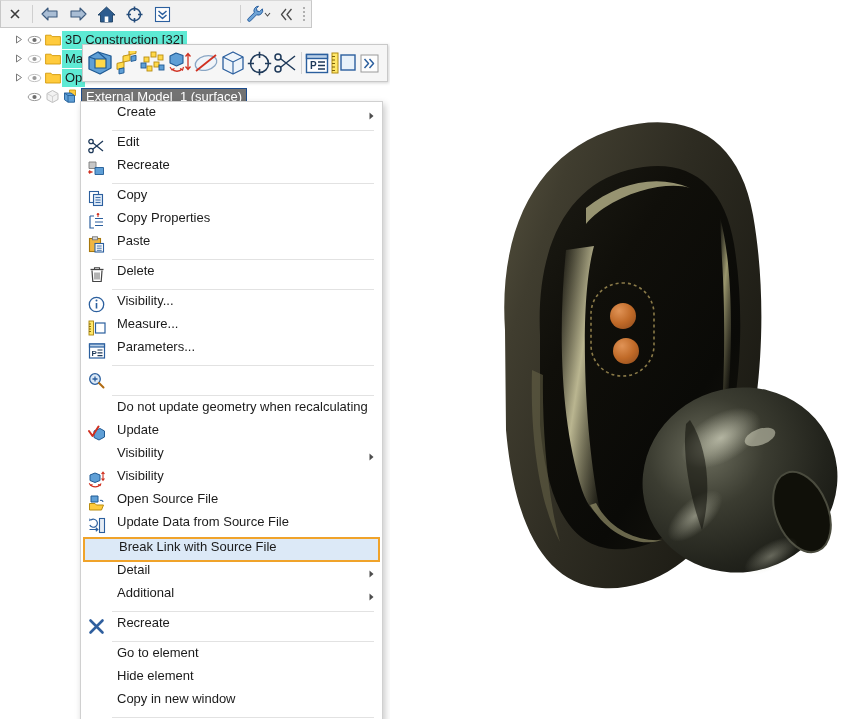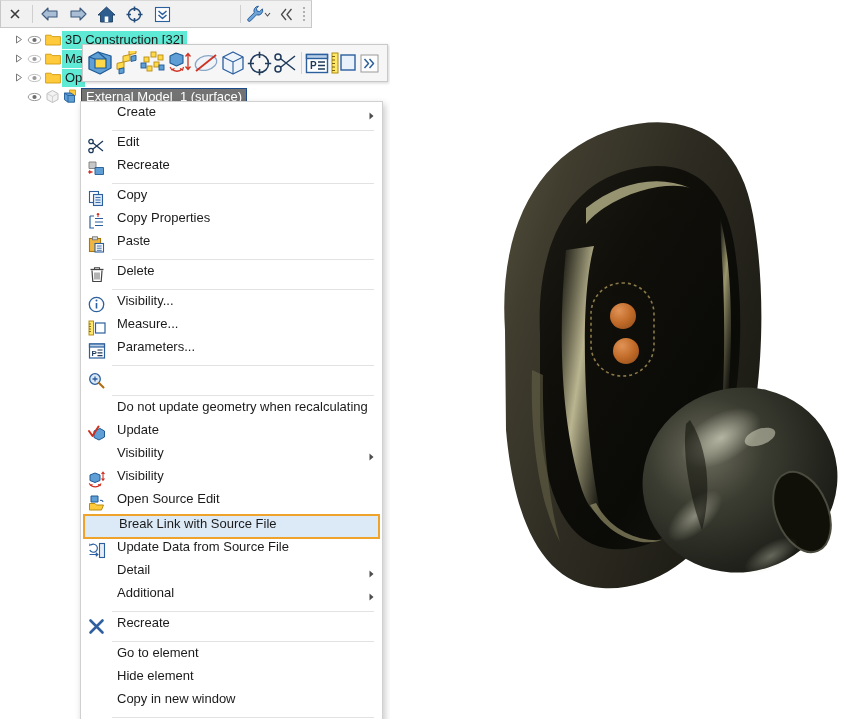--- a/index.html
+++ b/index.html
@@ -553,40 +553,40 @@
     </div>
 
     <div class="mi">
       <span class="mi-icon">
         <svg width="18" height="17" viewBox="0 0 18 17">
           <path d="M3 2 L10 2 L10 8 L3 8 Z" fill="#5f9fd6" stroke="#1f5a94" stroke-width="1"></path>
           <path d="M12 6.5 a2 2 0 0 1 3 1.5" fill="none" stroke="#2b5f9e" stroke-width="1.1"></path>
           <path d="M1.5 9.5 L7 9.5 L8.5 11 L15.5 11 L13.5 16 L1.5 16 Z" fill="#ffcb3d" stroke="#b98d10" stroke-width="1" stroke-linejoin="round"></path>
         </svg>
       </span>
-      <span class="mi-label">Open Source Edit</span>
-      <span class="mi-arrow"></span>
-    </div>
-
-    <div class="mi hl">
-      <span class="mi-icon"></span>
-      <span class="mi-label">Break Link with Source File</span>
+      <span class="mi-label">Open Source File</span>
       <span class="mi-arrow"></span>
     </div>
 
     <div class="mi">
       <span class="mi-icon">
         <svg width="18" height="17" viewBox="0 0 18 17">
           <rect x="11.5" y="1.5" width="5" height="14" fill="#e6edf5" stroke="#2b5f9e" stroke-width="1.1"></rect>
           <path d="M3 3 a4 4 0 1 1 -1.2 5" fill="none" stroke="#2b5f9e" stroke-width="1.2"></path>
           <path d="M1.5 1.2 L3.3 3.1 L1.2 4.2" fill="#2b5f9e"></path>
           <path d="M1.5 12.5 L9.5 12.5 M7.8 10.8 L9.8 12.5 L7.8 14.2" fill="none" stroke="#2b5f9e" stroke-width="1.2"></path>
         </svg>
       </span>
       <span class="mi-label">Update Data from Source File</span>
+      <span class="mi-arrow"></span>
+    </div>
+
+    <div class="mi hl">
+      <span class="mi-icon"></span>
+      <span class="mi-label">Break Link with Source File</span>
       <span class="mi-arrow"></span>
     </div>
 
     <div class="mi">
       <span class="mi-icon"></span>
       <span class="mi-label">Detail</span>
       <span class="mi-arrow">
         <svg width="5" height="8" viewBox="0 0 5 8">
             <path d="M0.5 0.5 L4.5 4 L0.5 7.5 Z" fill="#4d4d4d"></path>
           </svg>

